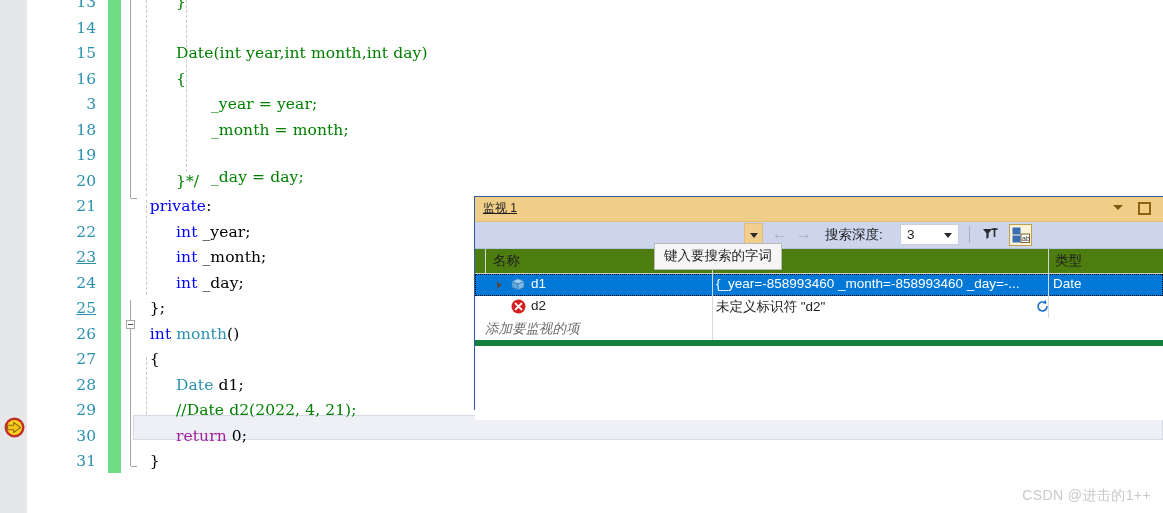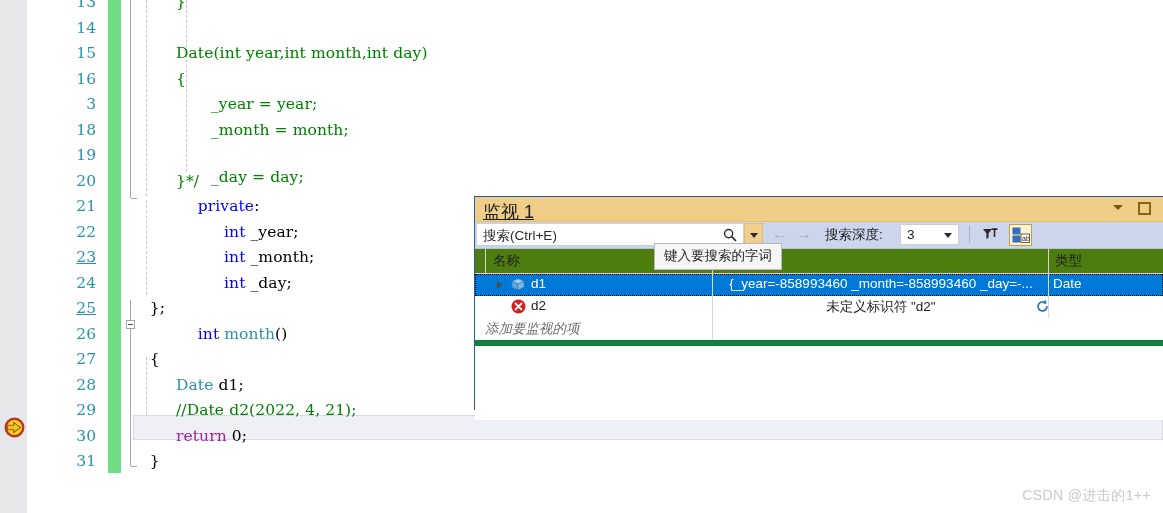--- a/index.html
+++ b/index.html
@@ -107,21 +107,21 @@
     position: absolute;
     left: 141px;
     height: 25.5px;
     line-height: 25.5px;
     white-space: pre;
     font-family: "DejaVu Serif", serif;
     font-size: 15.5px;
     letter-spacing: 0.1px;
     color: #000000;
   }
-  .kw   { color: #0000ff; margin-left: 48px; }
+  .kw   { color: #0000ff; }
   .type { color: #2b91af; }
   .cmt  { color: #008000; }
   .ctl  { color: #a020a0; }
 
   
   #cur-line {
     position: absolute;
     left: 133px;
     top: 415px;
     width: 1030px;
@@ -156,21 +156,21 @@
   }
   #watch-title {
     position: relative;
     height: 24px;
     background: #f0ce87;
     border-bottom: 1px solid #e3bf75;
   }
   #watch-title-text {
     position: absolute;
     left: 8px; top: 3px;
-    font-size: 18px;
+    font-size: 12px;
     color: #1e1e1e;
     text-decoration: underline;
   }
   #watch-chevron {
     position: absolute;
     right: 40px; top: 8px;
     width: 0; height: 0;
     border-left: 5px solid transparent;
     border-right: 5px solid transparent;
     border-top: 5px solid #7a5a10;
@@ -315,21 +315,20 @@
     top: 0;
     width: 1px;
     height: 24px;
     background: #d4d4d4;
   }
 
   .wrow {
     position: relative;
     height: 22px;
     font-size: 13.5px;
-    text-align: center;
   }
   .wrow.selected {
     background: #0078d7;
     color: #ffffff;
     outline: 1px dotted #000000;
     outline-offset: -1px;
   }
   .wrow .c-name {
     position: absolute;
     left: 56px; top: 2px;
@@ -479,29 +478,20 @@
 
 <div id="watch">
 
   <div id="watch-title">
     <div id="watch-title-text">监视 1</div>
     <div id="watch-chevron"></div>
     <div id="watch-maximize"></div>
   </div>
 
   <div id="watch-toolbar">
-    <div id="search-box">
-      <div id="search-placeholder">搜索(Ctrl+E)</div>
-      <div id="search-icon">
-        <svg width="14" height="14" viewBox="0 0 14 14">
-          <circle cx="5.6" cy="5.6" r="4.1" fill="none" stroke="#2b2b2b" stroke-width="1.4"></circle>
-          <line x1="8.7" y1="8.7" x2="13" y2="13" stroke="#2b2b2b" stroke-width="1.7"></line>
-        </svg>
-      </div>
-    </div>
     <div id="search-drop"></div>
 
     <div class="nav-arrow" id="nav-back">←</div>
     <div class="nav-arrow" id="nav-fwd">→</div>
 
     <div id="depth-label">搜索深度:</div>
     <div id="depth-field">
       <div id="depth-value">3</div>
       <div id="depth-caret"></div>
     </div>

